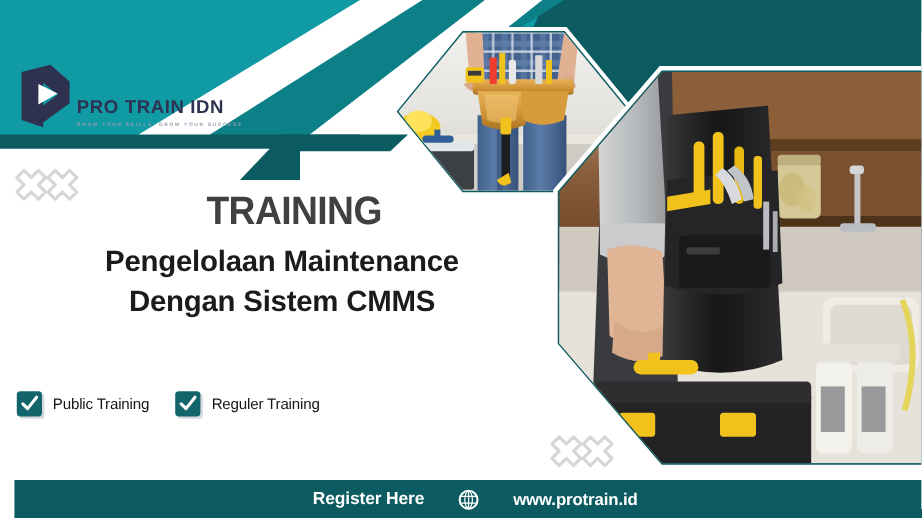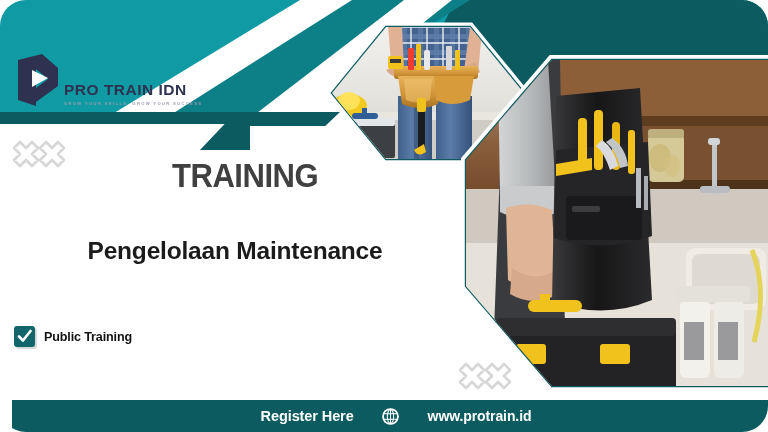--- a/index.html
+++ b/index.html
@@ -2,21 +2,21 @@
 <html><head>
 <meta charset="utf-8">
 <style>
   html,body{margin:0;padding:0;}
   body{
     width:768px;height:432px;overflow:hidden;
     background:#ffffff;
     font-family:"Liberation Sans", sans-serif;
     position:relative;
   }
-  .stage{position:absolute;inset:0;width:768px;height:432px;overflow:hidden;background:#fff;border-radius:26px;}
+  .stage{position:absolute;inset:0;width:768px;height:432px;overflow:hidden;background:#fff;}
   svg.full{position:absolute;left:0;top:0;width:768px;height:432px;}
 
   
   .logo-block{position:absolute;left:14px;top:52px;display:flex;align-items:flex-start;}
   .logo-mark{width:46px;height:56px;flex:0 0 auto;}
   .logo-text{margin-left:4px;padding-top:30px;}
   .logo-name{
     font-size:15.5px;font-weight:bold;letter-spacing:0.5px;
     color:#2e3150;line-height:1;white-space:nowrap;
   }
@@ -29,35 +29,35 @@
   .training-word{
     position:absolute;left:172px;top:159px;
     font-size:33px;font-weight:bold;letter-spacing:-0.5px;
     color:#404040;line-height:1;
     transform:scaleX(0.94);transform-origin:left center;
   }
   .subtitle{
     position:absolute;left:0;top:203px;width:470px;
     text-align:center;
     font-size:24.5px;font-weight:bold;color:#1b1b1b;
-    line-height:1.33;letter-spacing:-0.2px;margin-top:32px;
+    line-height:1.33;letter-spacing:-0.2px;
   }
   .subtitle .l2{display:block;}
 
   
   .check-row{position:absolute;left:14px;top:326px;display:flex;align-items:center;}
   .check-item{display:flex;align-items:center;margin-right:22px;}
   .check-box{
     position:relative;width:21px;height:21px;border-radius:3px;
     background:#12656a;flex:0 0 auto;
     box-shadow:2px 2px 0 rgba(120,130,140,0.30);
   }
   .check-box svg{position:absolute;left:3px;top:3px;}
   .check-label{
-    margin-left:9px;font-size:12.6px;font-weight:bold;color:#141414;
+    margin-left:9px;font-size:12.6px;font-weight:normal;color:#141414;
     white-space:nowrap;letter-spacing:-0.15px;
   }
 
   
   .footer{
     position:absolute;left:12px;top:400px;width:768px;height:32px;
     background:#0b5b60;display:flex;align-items:center;justify-content:center;
   }
   .footer-register{
     font-size:14.5px;font-weight:bold;color:#ffffff;letter-spacing:-0.1px;
@@ -279,30 +279,39 @@
     </svg>
     <div class="logo-text">
       <div class="logo-name">PRO TRAIN IDN</div>
       <div class="logo-tag">GROW YOUR SKILLS, GROW YOUR SUCCESS</div>
     </div>
   </div>
 
   <div class="training-word">TRAINING</div>
   <div class="subtitle">
     <span class="l1">Pengelolaan Maintenance</span>
+    <span class="l2">Dengan Sistem CMMS</span>
   </div>
 
   <div class="check-row">
     <div class="check-item">
       <span class="check-box">
         <svg width="15" height="15" viewBox="0 0 15 15">
           <path d="M2,7.5 L6,11.5 L13.5,2" stroke="#ffffff" stroke-width="2.6" fill="none" stroke-linecap="round" stroke-linejoin="round"></path>
         </svg>
       </span>
       <span class="check-label">Public Training</span>
+    </div>
+    <div class="check-item">
+      <span class="check-box">
+        <svg width="15" height="15" viewBox="0 0 15 15">
+          <path d="M2,7.5 L6,11.5 L13.5,2" stroke="#ffffff" stroke-width="2.6" fill="none" stroke-linecap="round" stroke-linejoin="round"></path>
+        </svg>
+      </span>
+      <span class="check-label">Reguler Training</span>
     </div>
   </div>
 
   <div class="footer">
     <span class="footer-register">Register Here</span>
     <svg class="footer-globe" viewBox="0 0 24 24">
       <circle cx="12" cy="12" r="10.5" fill="#ffffff"></circle>
       <circle cx="12" cy="12" r="9" fill="#0b5b60"></circle>
       <ellipse cx="12" cy="12" rx="9" ry="9" fill="none" stroke="#ffffff" stroke-width="1.3"></ellipse>
       <ellipse cx="12" cy="12" rx="4" ry="9" fill="none" stroke="#ffffff" stroke-width="1.3"></ellipse>

